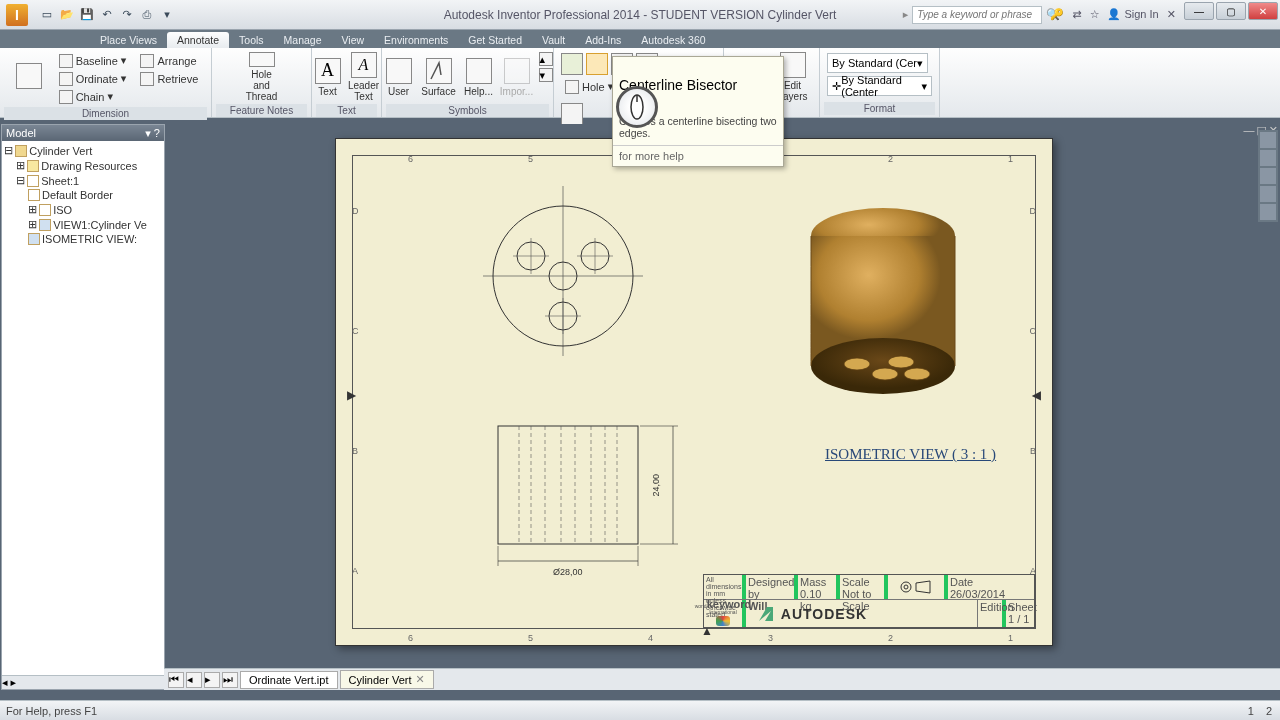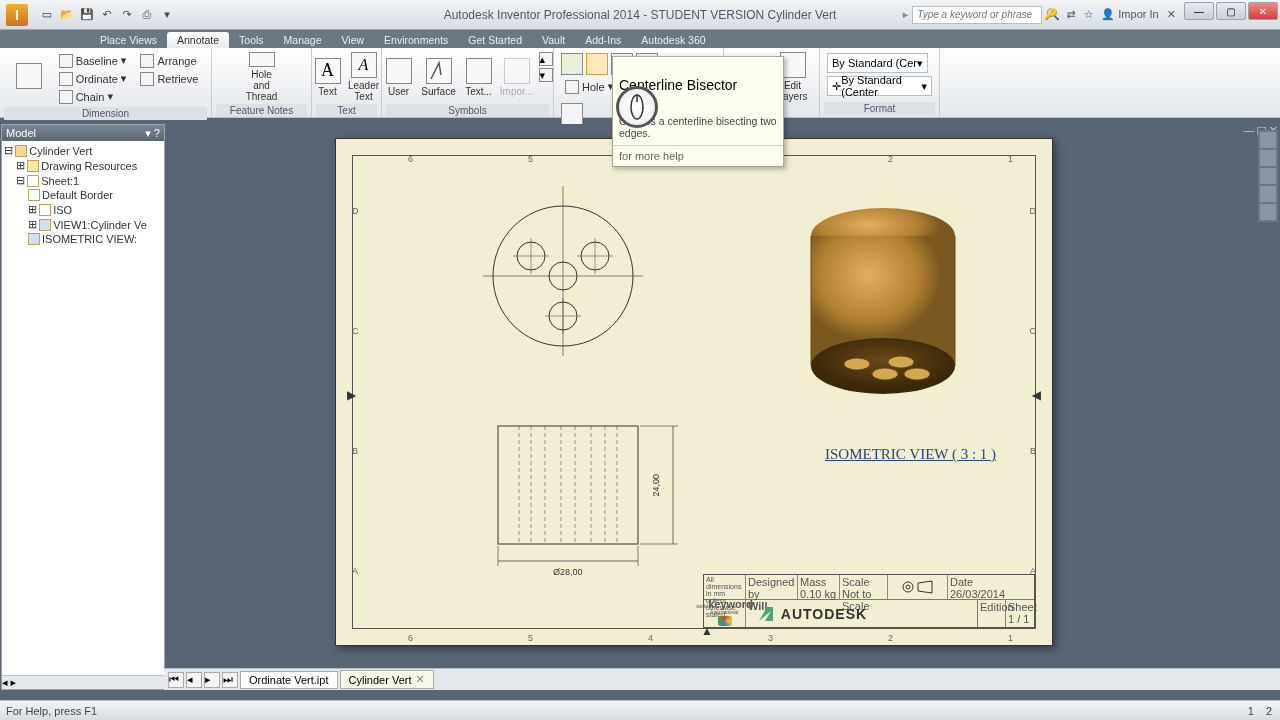--- a/index.html
+++ b/index.html
@@ -41,21 +41,21 @@
 .tree-item{display:flex;align-items:center;gap:2px;padding:1px 0;white-space:nowrap}
 .tree-ico{width:12px;height:12px;background:#f0d890;border:1px solid #c0a060}
 .indent1{padding-left:12px}.indent2{padding-left:24px}
 .canvas-area{flex:1;background:#586574;position:relative}
 .sheet{position:absolute;left:170px;top:14px;width:718px;height:508px;background:#f2eed2;border:1px solid #333;box-shadow:3px 3px 8px rgba(0,0,0,.4)}
 .sheet-inner{position:absolute;left:16px;top:16px;right:16px;bottom:16px;border:1px solid #555}
 .ruler-mark{position:absolute;font-size:9px;color:#666}
 .iso-label{position:absolute;left:472px;top:290px;font-size:15px;color:#284878;text-decoration:underline;font-family:'Times New Roman',serif}
 .title-block{position:absolute;right:17px;bottom:17px;width:332px;height:54px;border:1px solid #555;background:#f2eed2;display:flex;flex-direction:column}
 .tb-row{display:flex;border-bottom:1px solid #777;flex:1}
-.tb-cell{border-right:1px solid #22c55e;font-size:7px;padding:1px 2px;color:#555}
+.tb-cell{border-right:4px solid #22c55e;font-size:7px;padding:1px 2px;color:#555}
 .autodesk-cell{display:flex;align-items:center;justify-content:center;gap:6px;flex:1}
 .ad-logo{font-size:14px;font-weight:700;letter-spacing:1px;color:#333}
 .side-tools{position:absolute;right:2px;top:6px;width:20px;background:#6a7884;display:flex;flex-direction:column;gap:2px;padding:2px}
 .side-tool{width:16px;height:16px;background:#8a96a4;cursor:pointer}
 .doc-tabs{position:absolute;bottom:0;left:164px;right:0;height:22px;background:#e4e8ec;border-top:1px solid #b5bfc5;display:flex;align-items:center;gap:2px;padding:0 4px}
 .doc-tab-btn{width:16px;height:16px;border:1px solid #aaa;background:#f4f4f4;cursor:pointer}
 .doc-tab{padding:2px 8px;background:#fff;border:1px solid #aaa;font-size:10px;cursor:pointer;display:flex;align-items:center;gap:4px}
 .statusbar{position:absolute;bottom:0;left:0;right:0;height:20px;background:linear-gradient(#f2f4f6,#d8dde3);border-top:1px solid #b5bfc5;display:flex;align-items:center;padding:0 6px;font-size:10.5px;color:#444}
 .status-right{position:absolute;right:8px;display:flex;gap:12px}
 svg{display:block}
@@ -77,21 +77,21 @@
   <div class="title-text">Autodesk Inventor Professional 2014 - STUDENT VERSION   Cylinder Vert</div>
   <div class="search-area">
     <span style="color:#888">▸</span>
     <input class="search-input" placeholder="Type a keyword or phrase" style="">
     <span style="color:#4a6">🔍</span>
   </div>
   <div class="user-area">
     <span>🔑</span>
     <span>⇄</span>
     <span>☆</span>
-    <span>👤 <span>Impor In</span></span>
+    <span>👤 <span>Sign In</span></span>
     <span>✕</span>
     <span>?</span>
   </div>
   <div class="win-btns">
     <div class="win-btn">—</div>
     <div class="win-btn">▢</div>
     <div class="win-btn win-close">✕</div>
   </div>
 </div>
 
@@ -178,21 +178,21 @@
       <div class="big-btn" style="width:40px">
           <div class="big-ico">
         <svg viewBox="0 0 24 24">
               <path d="M4 20 L12 4 L14 16" stroke="#555" fill="none" stroke-width="1.5"></path>
             </svg>
       </div>
           <div class="btn-label">Surface</div>
         </div>
       <div class="big-btn" style="width:36px">
           <div class="big-ico"></div>
-          <div class="btn-label">Text...</div>
+          <div class="btn-label">Help...</div>
         </div>
       <div class="big-btn" style="width:36px">
           <div class="big-ico" style="opacity:.4"></div>
           <div class="btn-label" style="color:#aaa">Impor...</div>
         </div>
       <div style="display:flex;flex-direction:column;gap:2px;padding:2px">
           <div class="small-ico">▴</div>
           <div class="small-ico">▾</div>
         </div>
     </div>

